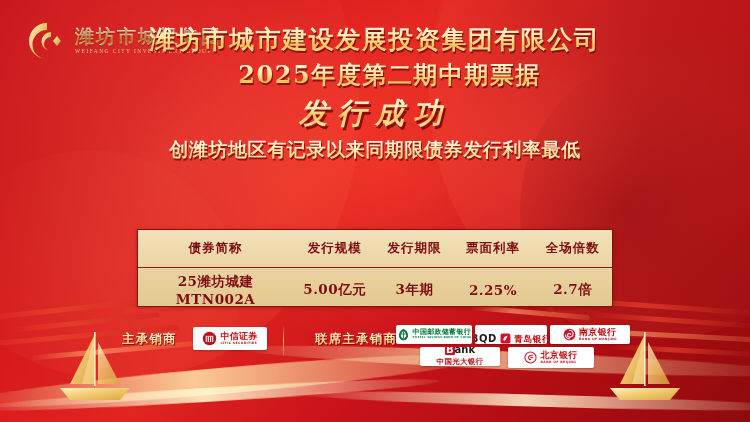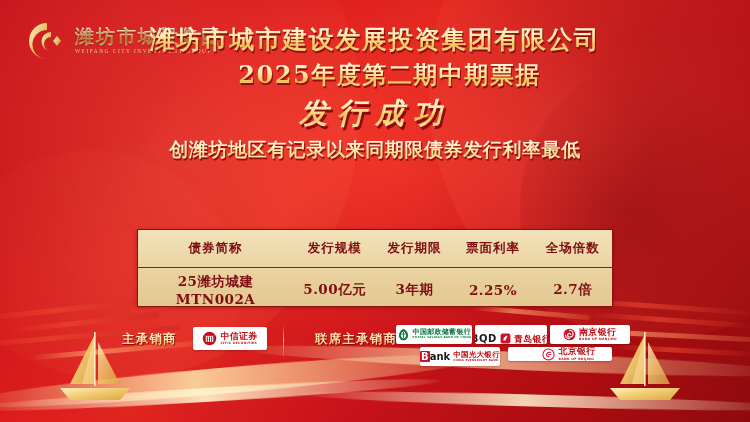--- a/index.html
+++ b/index.html
@@ -156,22 +156,22 @@
   .lbox{
     position:absolute;background:#ffffff;border-radius:2px;
     display:flex;align-items:center;justify-content:center;gap:3px;
     box-shadow:0 1px 2px rgba(80,0,0,.3);
     font-family:"DejaVu Sans","Liberation Sans",sans-serif;overflow:hidden;
   }
   .lb-citic{left:193px;top:2px;width:74px;height:23px;}
   .lb-psbc {left:396px;top:0px;width:76px;height:19px;}
   .lb-bqd  {left:475px;top:0px;width:72px;height:19px;align-items:flex-end;}
   .lb-nanjing{left:550px;top:0px;width:80px;height:19px;}
-  .lb-ceb  {left:420px;top:22px;width:80px;height:19px;}
-  .lb-beijing{left:508px;top:22px;width:86px;height:14px;padding-left:18px;}
+  .lb-ceb  {left:420px;top:22px;width:80px;height:19px;flex-direction:column;}
+  .lb-beijing{left:508px;top:22px;width:86px;height:21px;}
 
   .lmark{flex:0 0 auto;display:block;}
   .lname{display:flex;flex-direction:column;line-height:1;align-items:flex-start;}
   .lname .cn{font-size:9px;font-weight:700;color:#c01016;letter-spacing:.3px;white-space:nowrap;}
   .lname .en{font-size:3.2px;font-weight:700;color:#c01016;letter-spacing:.35px;white-space:nowrap;margin-top:1.5px;}
   .lname.green .cn{color:#0a7a3c;}
   .lname.green .en{color:#0a7a3c;}
   .bqd-word{font-size:10px;font-weight:700;color:#1a1a1a;letter-spacing:.6px;}
   .ceb-word{font-size:10px;font-weight:700;color:#1a1a1a;letter-spacing:0px;}
   .ceb-E{color:#ffffff;background:#c8102e;padding:0 1px;border-radius:1px;}

